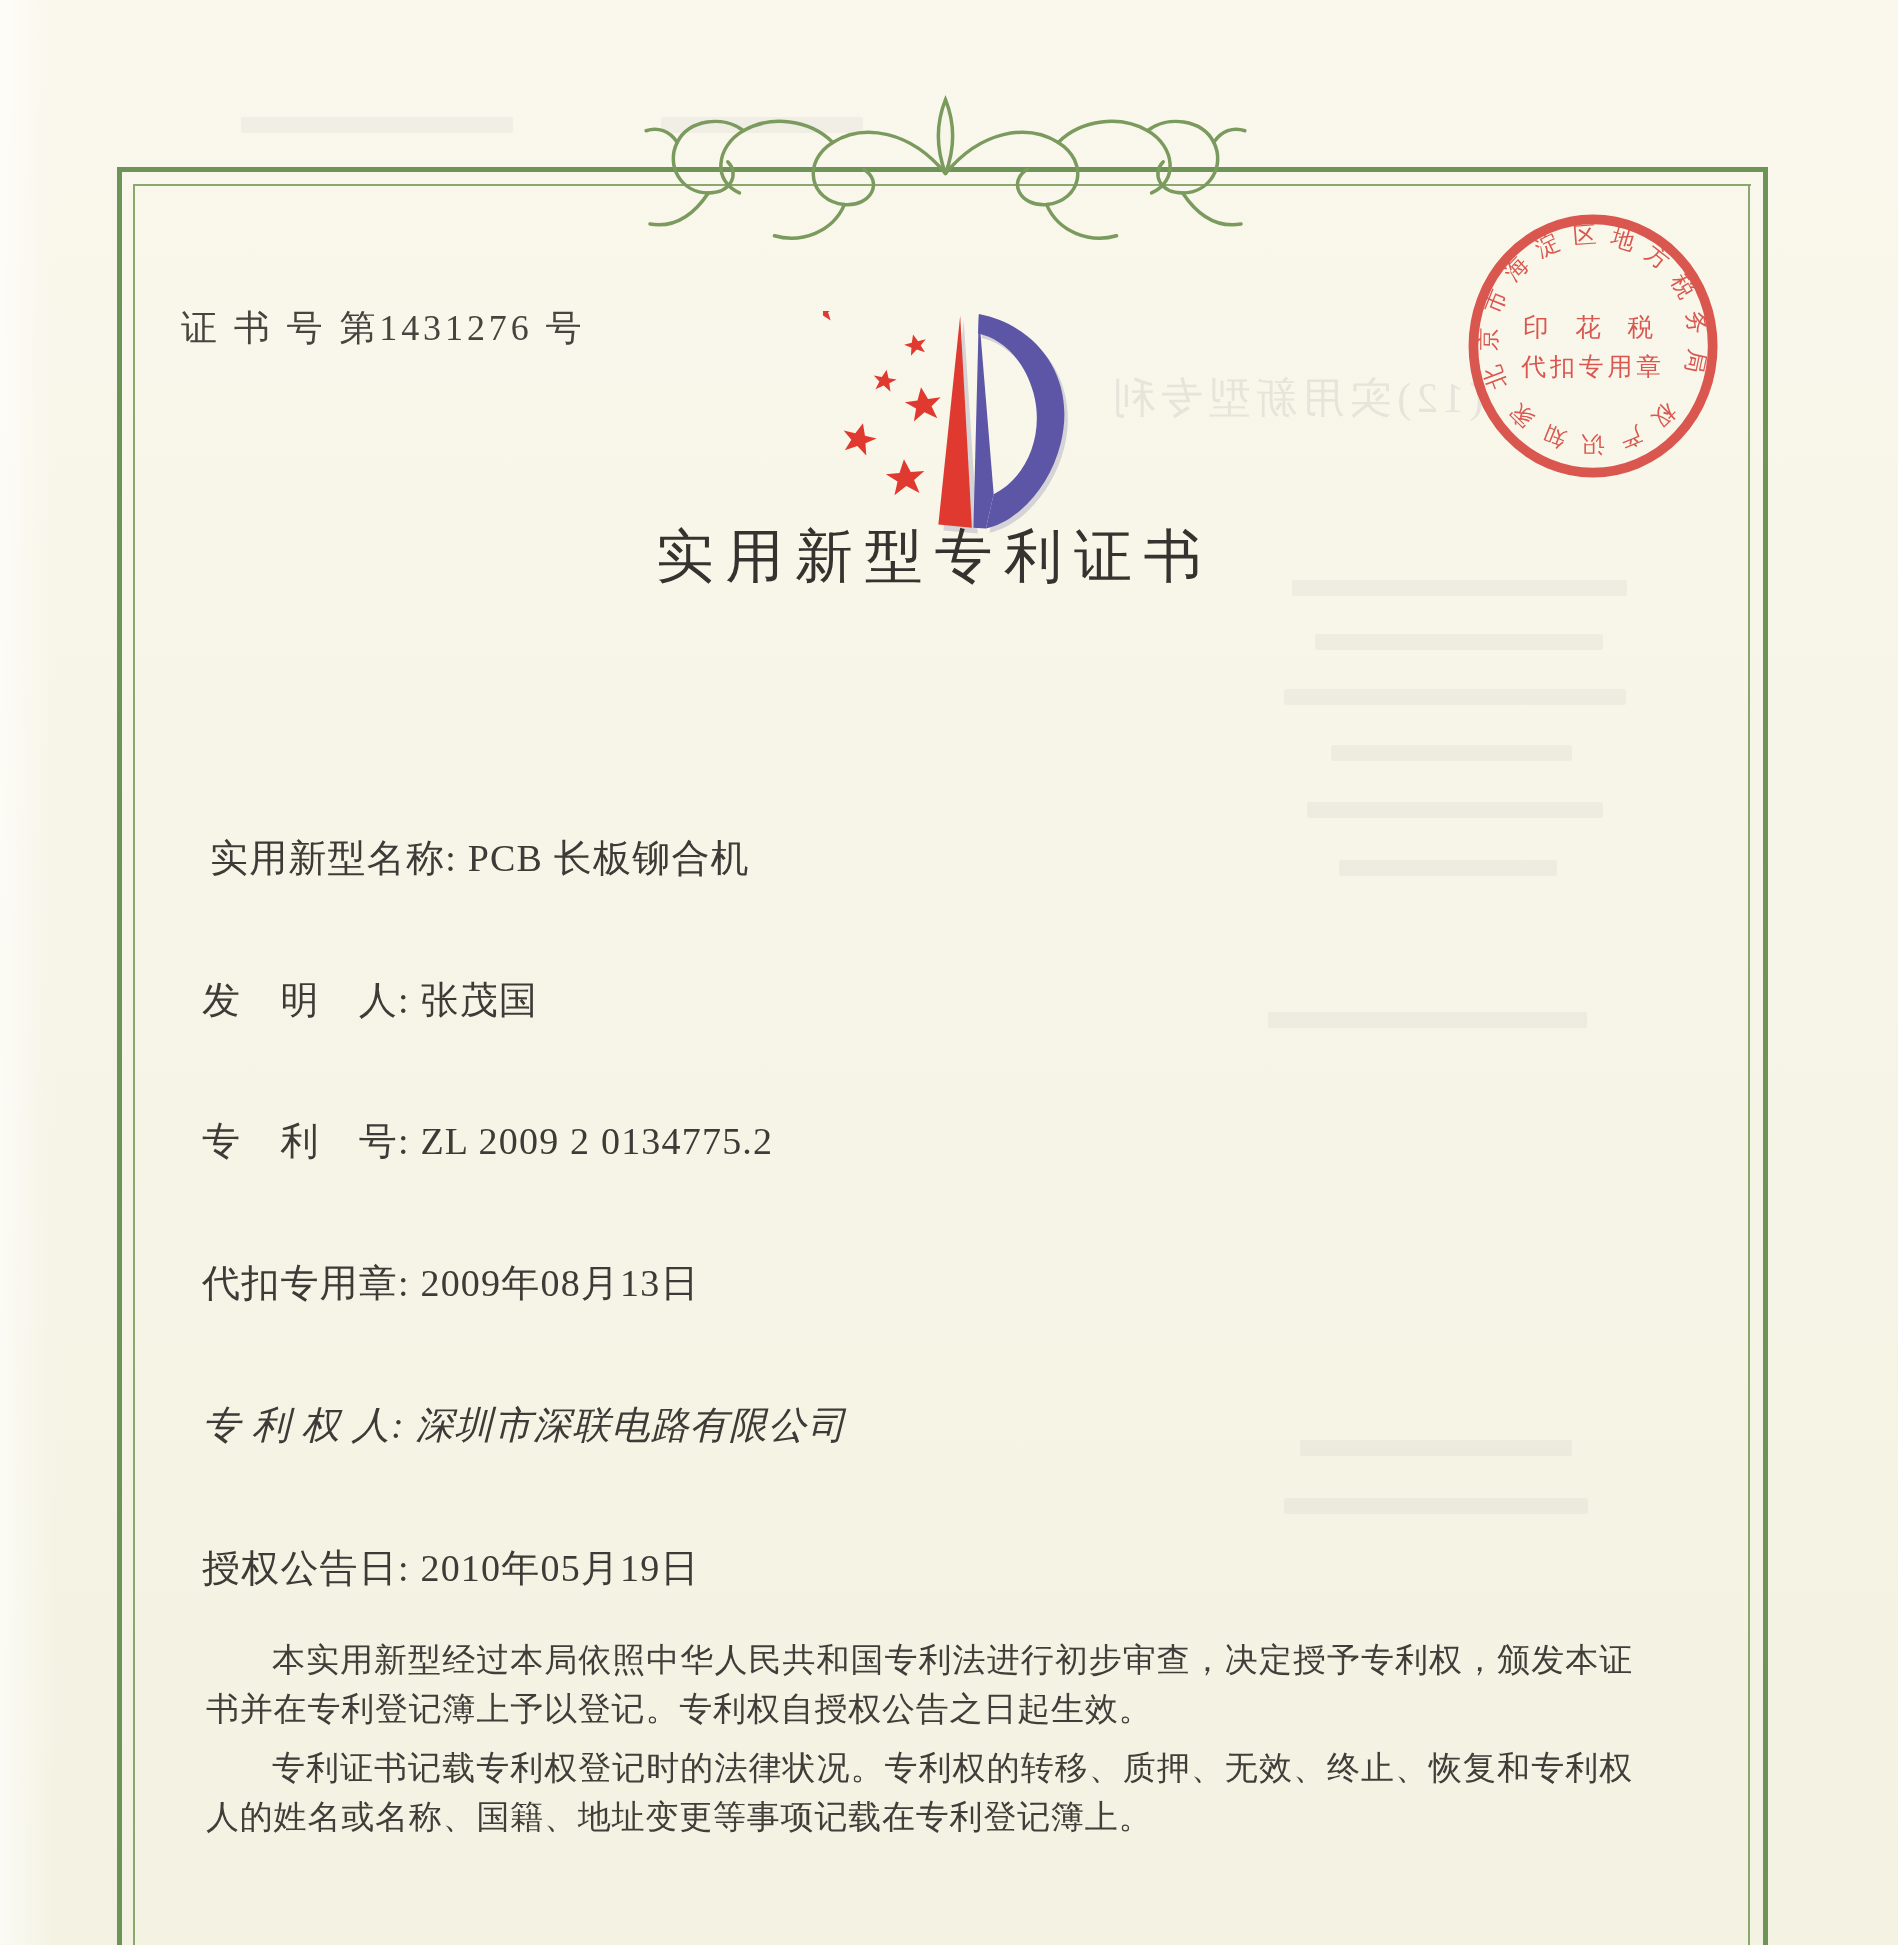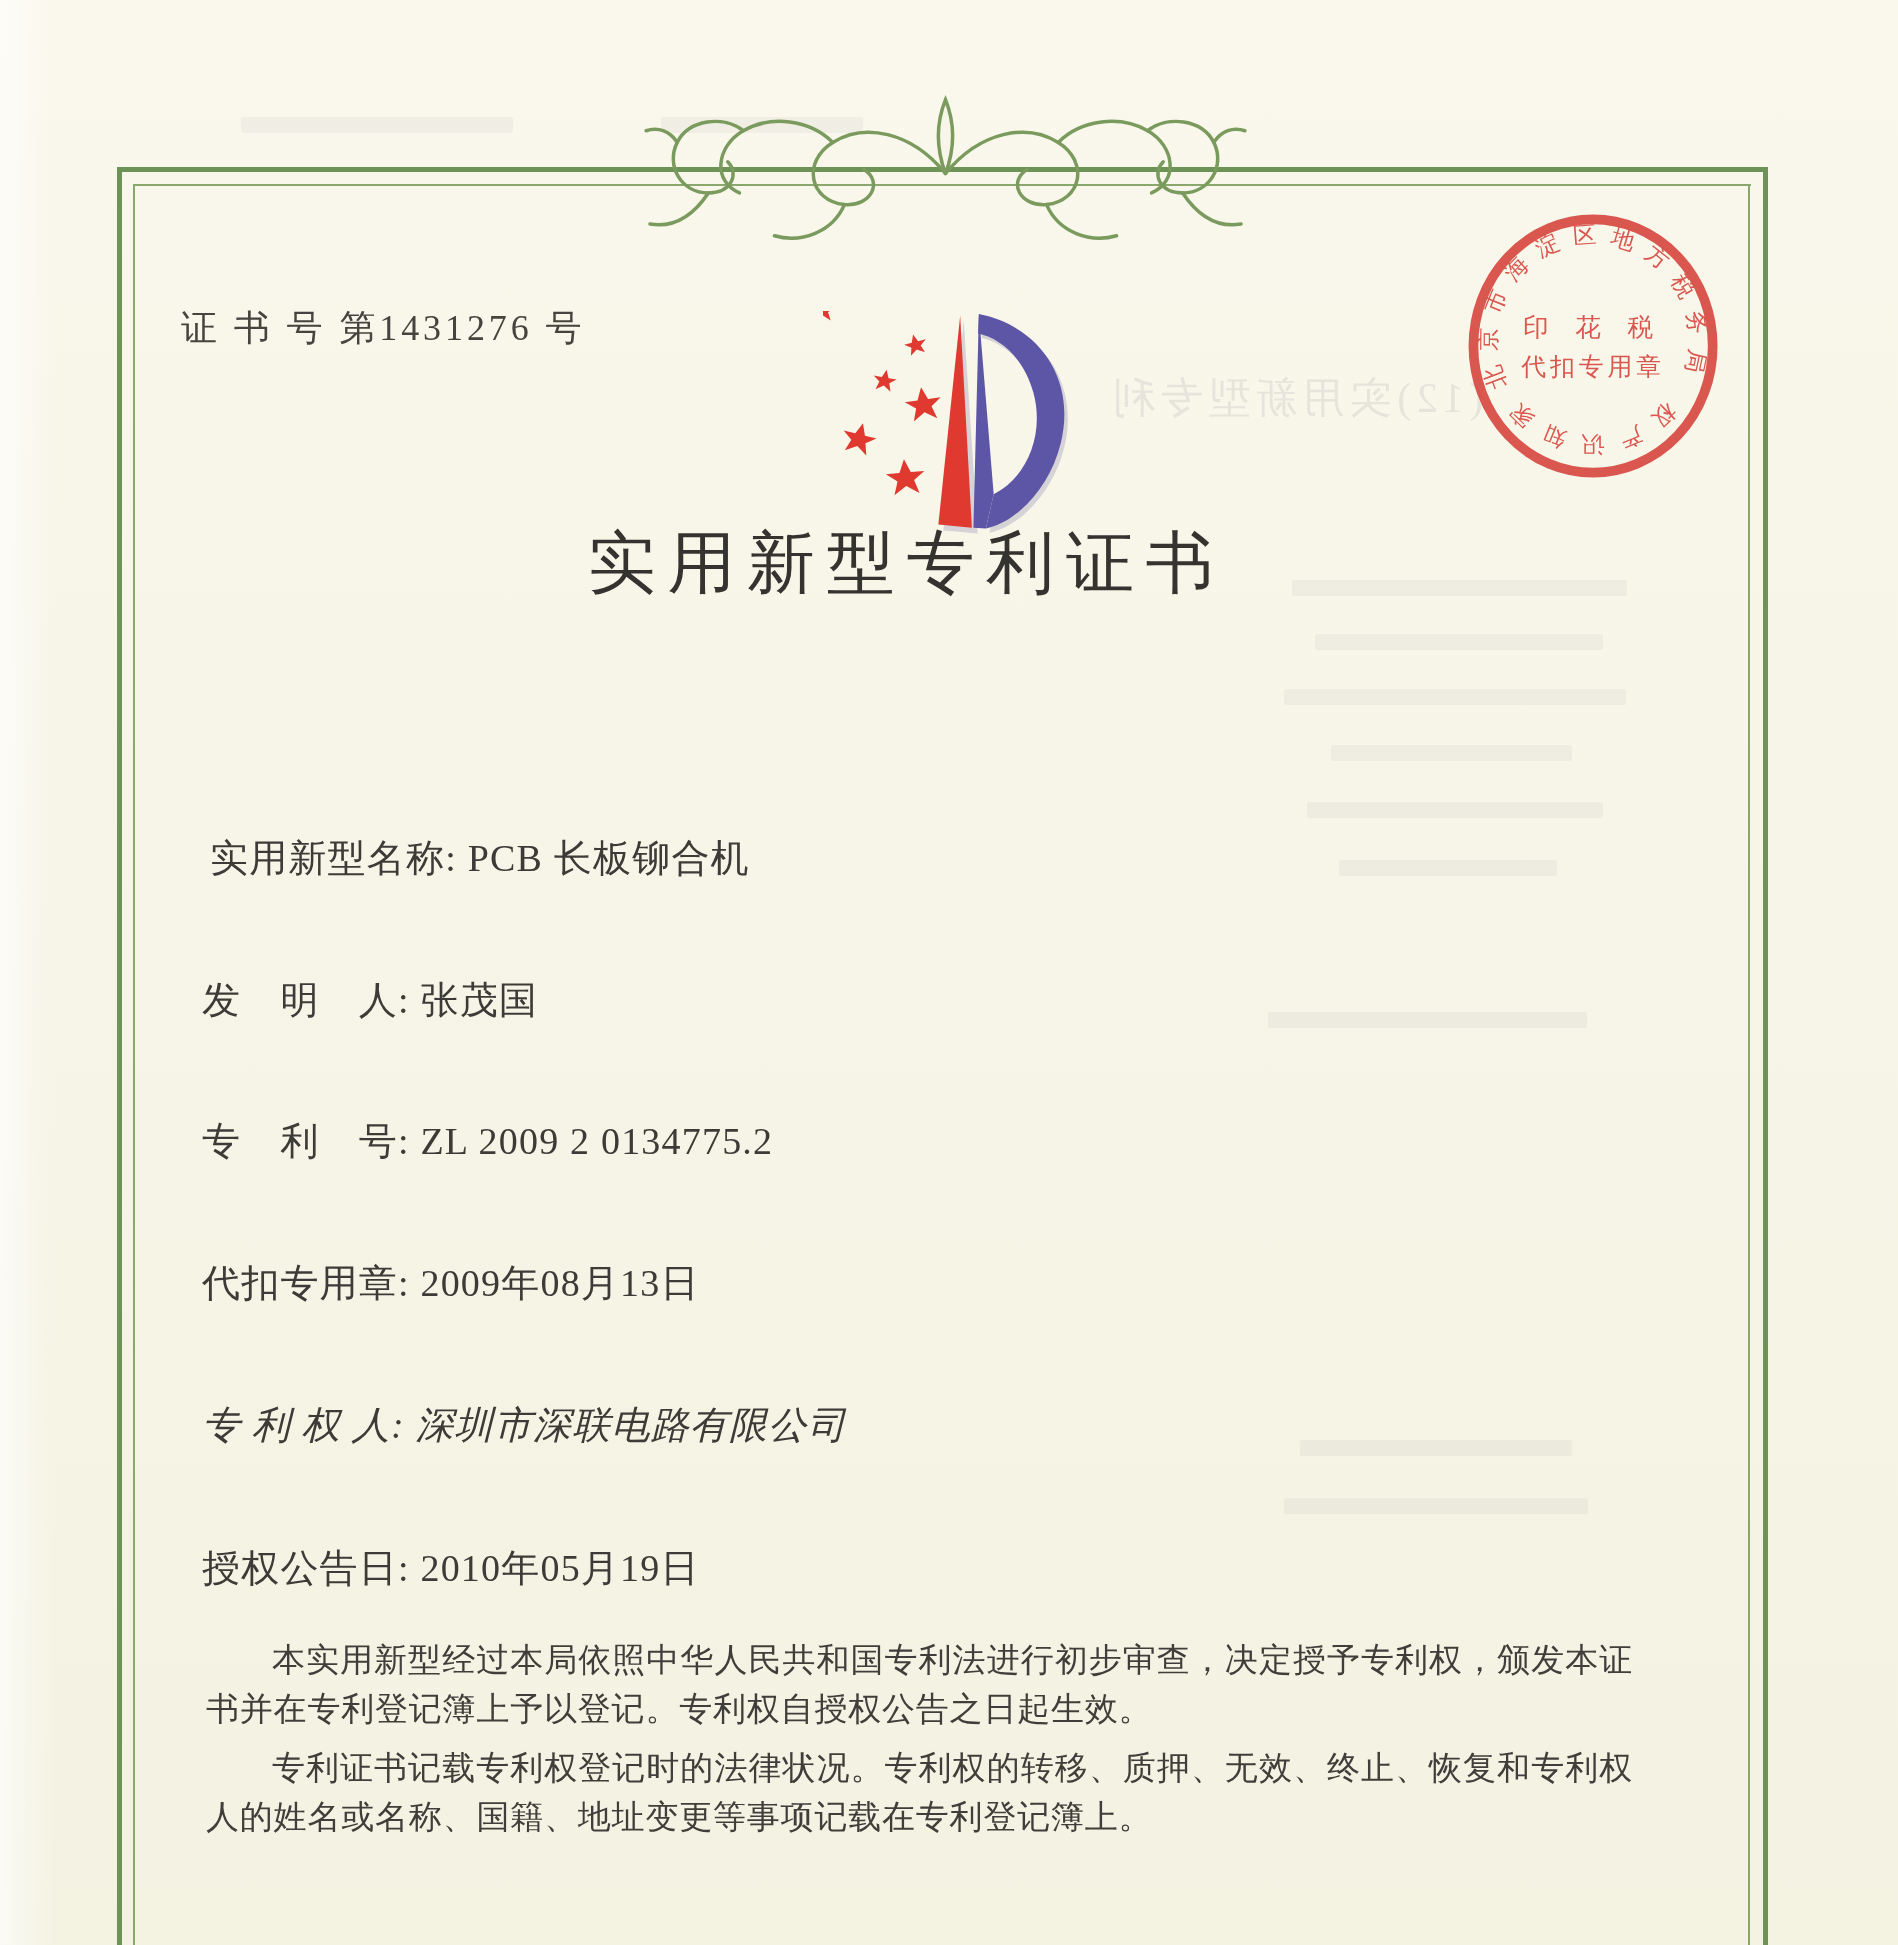--- a/index.html
+++ b/index.html
@@ -18,21 +18,21 @@
   .ghost-title{position:absolute;left:965px;top:370px;width:661px;
       font-size:42px;color:rgba(110,112,126,.13);letter-spacing:5.4px;
       transform:scaleX(-1);text-align:center;}
   .ghost-bar{position:absolute;background:rgba(70,75,90,.05);border-radius:2.3px;}
 
   
   .cert-no{position:absolute;left:181px;top:272px;font-size:36px;color:#46443f;
       letter-spacing:3.9px;margin-top:32px;}
   .logo{position:absolute;left:823px;top:311px;}
   .page-title{position:absolute;left:0;top:518px;width:1813px;text-align:center;
-      font-size:68px;color:#35332f;letter-spacing:11.7px;font-weight:500;}
+      font-size:58px;color:#35332f;letter-spacing:11.7px;font-weight:500;padding-left:28px;}
 
   
   .tax-stamp{position:absolute;left:1461px;top:208px;}
   svg text{font-family:"Liberation Serif","DejaVu Serif",serif;}
 
   
   .fields{position:absolute;left:202px;top:833px;width:1518px;}
   .field-row{position:absolute;left:0;font-size:38px;color:#3d3b37;letter-spacing:1.2px;white-space:nowrap;}
 
   

